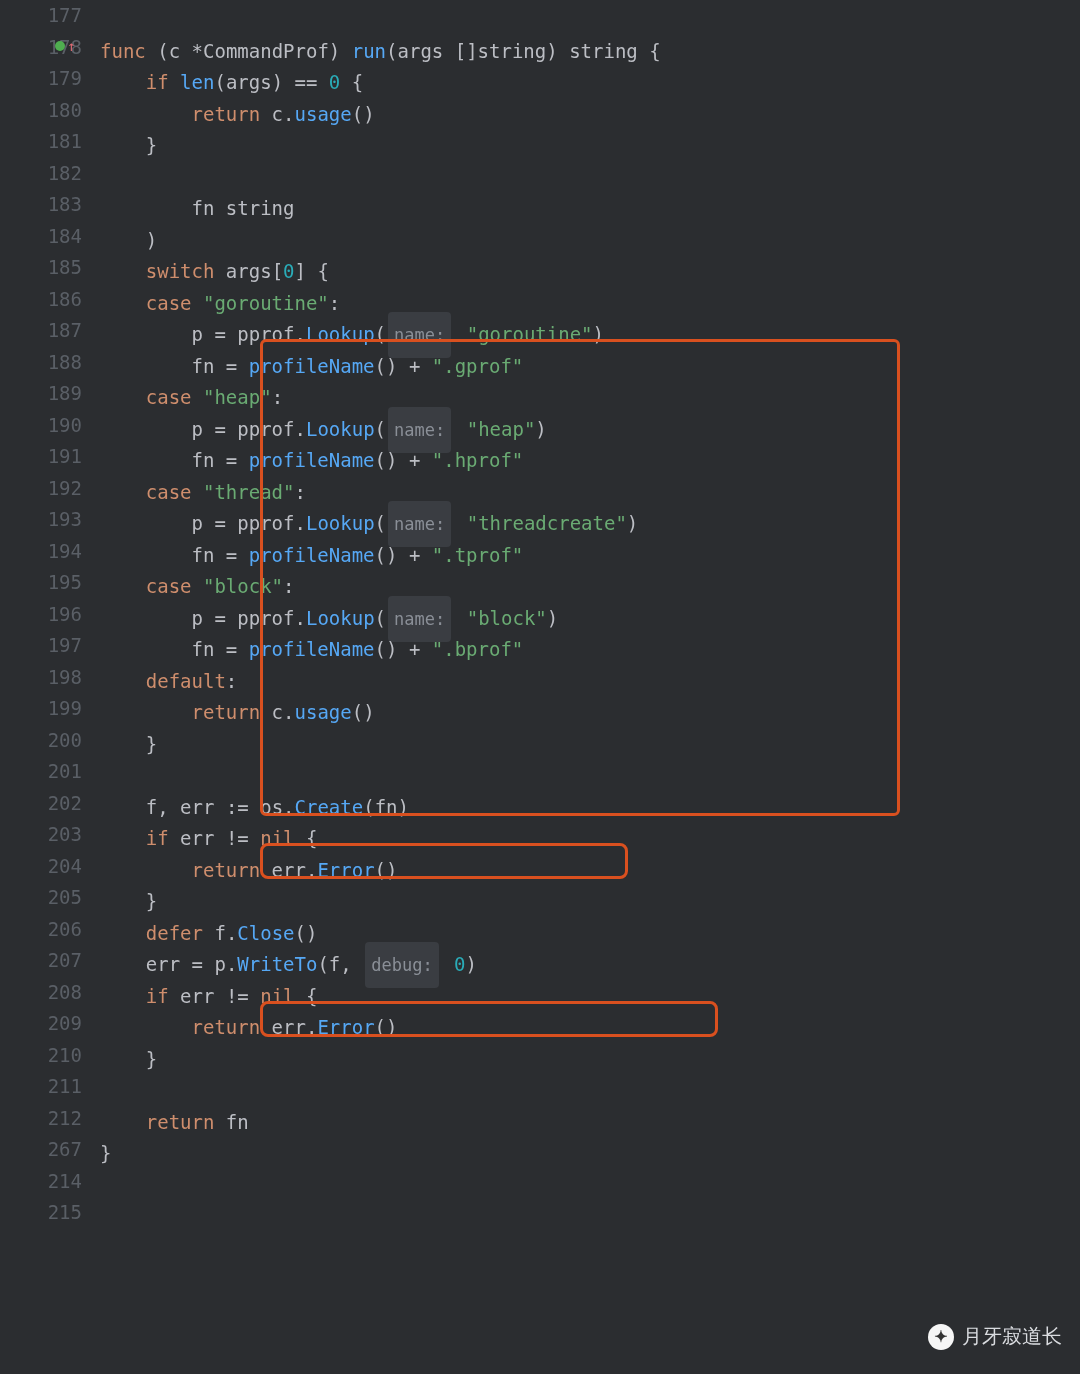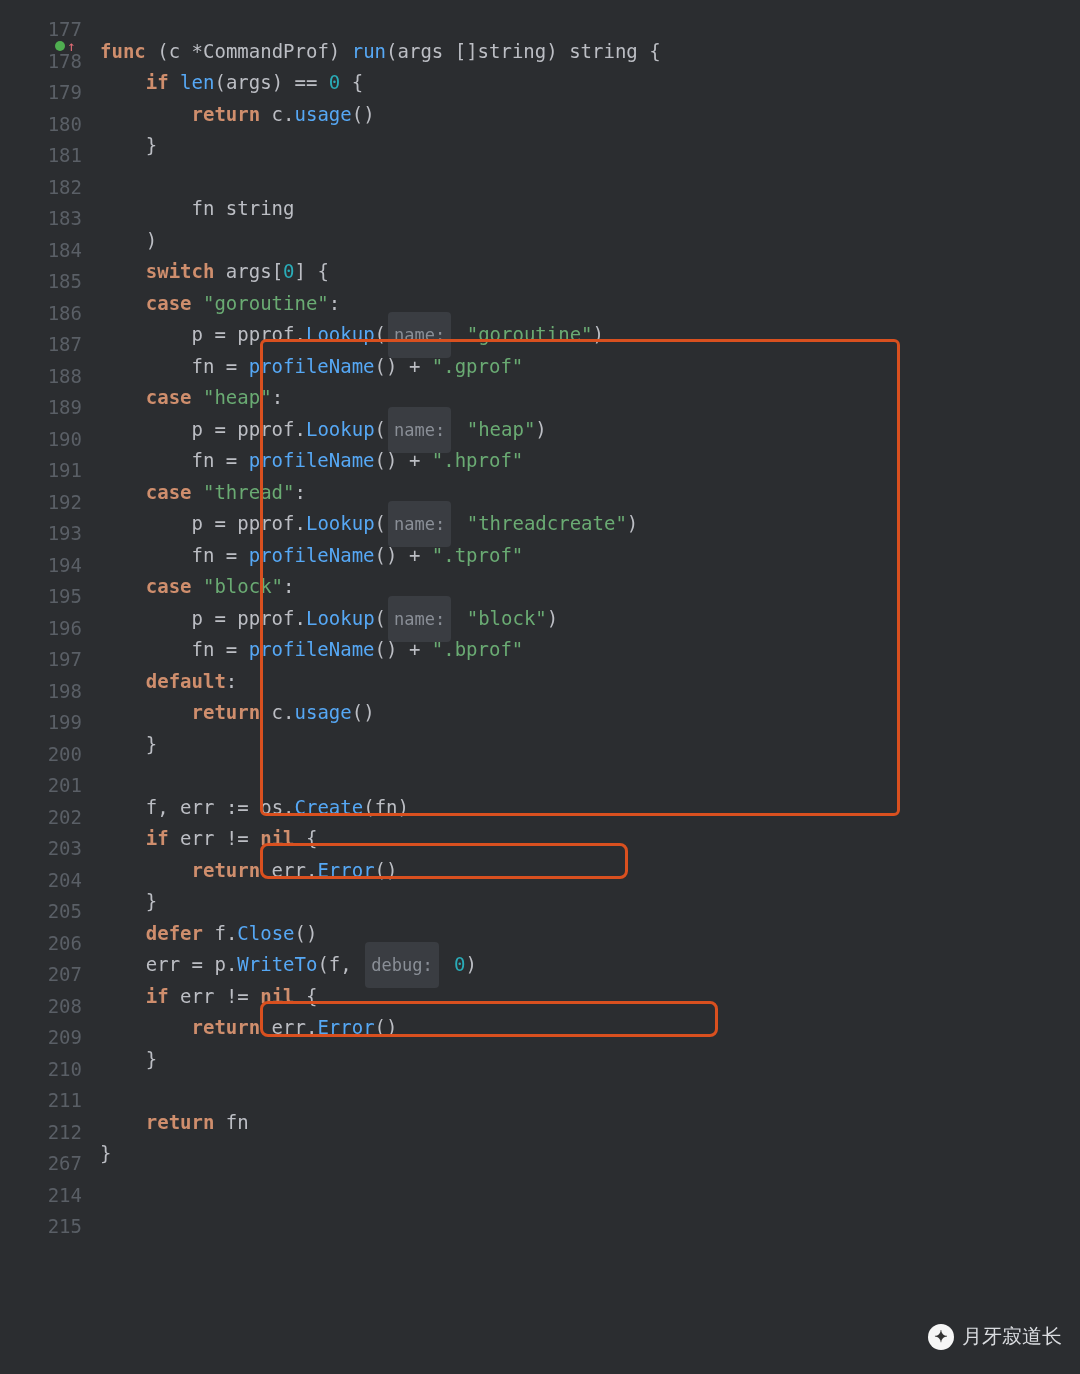--- a/index.html
+++ b/index.html
@@ -13,21 +13,21 @@
   overflow: hidden;
   position: relative;
 }
 .editor { display: flex; height: 100%; }
 .gutter {
   width: 100px;
   background: #2b2d30;
   color: #5a5f66;
   text-align: right;
   padding-right: 18px;
-  padding-top: 14px;
+  padding-top: 0;
   user-select: none;
 }
 .gutter .ln { height: 31.5px; line-height: 31.5px; }
 .gutter-icons {
   position: absolute;
   left: 55px;
   top: 38px;
   display: flex;
   align-items: center;
   gap: 2px;
@@ -39,21 +39,21 @@
 }
 .gutter-icons .arrow {
   color: #e06c75; font-size: 14px;
 }
 .code {
   flex: 1;
   padding-top: 4px;
   position: relative;
 }
 .line { height: 31.5px; line-height: 31.5px; white-space: pre; }
-.kw { color: #cf8e6d; font-weight: 700; }
+.kw { color: #cf8e6d; font-weight: 400; }
 .fn { color: #56a8f5; text-align: right; }
 .id { color: #bcbec4; }
 .str { color: #6aab73; }
 .num { color: #2aacb8; }
 .param-hint {
   background: #3a3d42;
   color: #8a8f97;
   padding: 13px 6px;
   border-radius: 4px;
   margin: 0 4px 0 2px;

